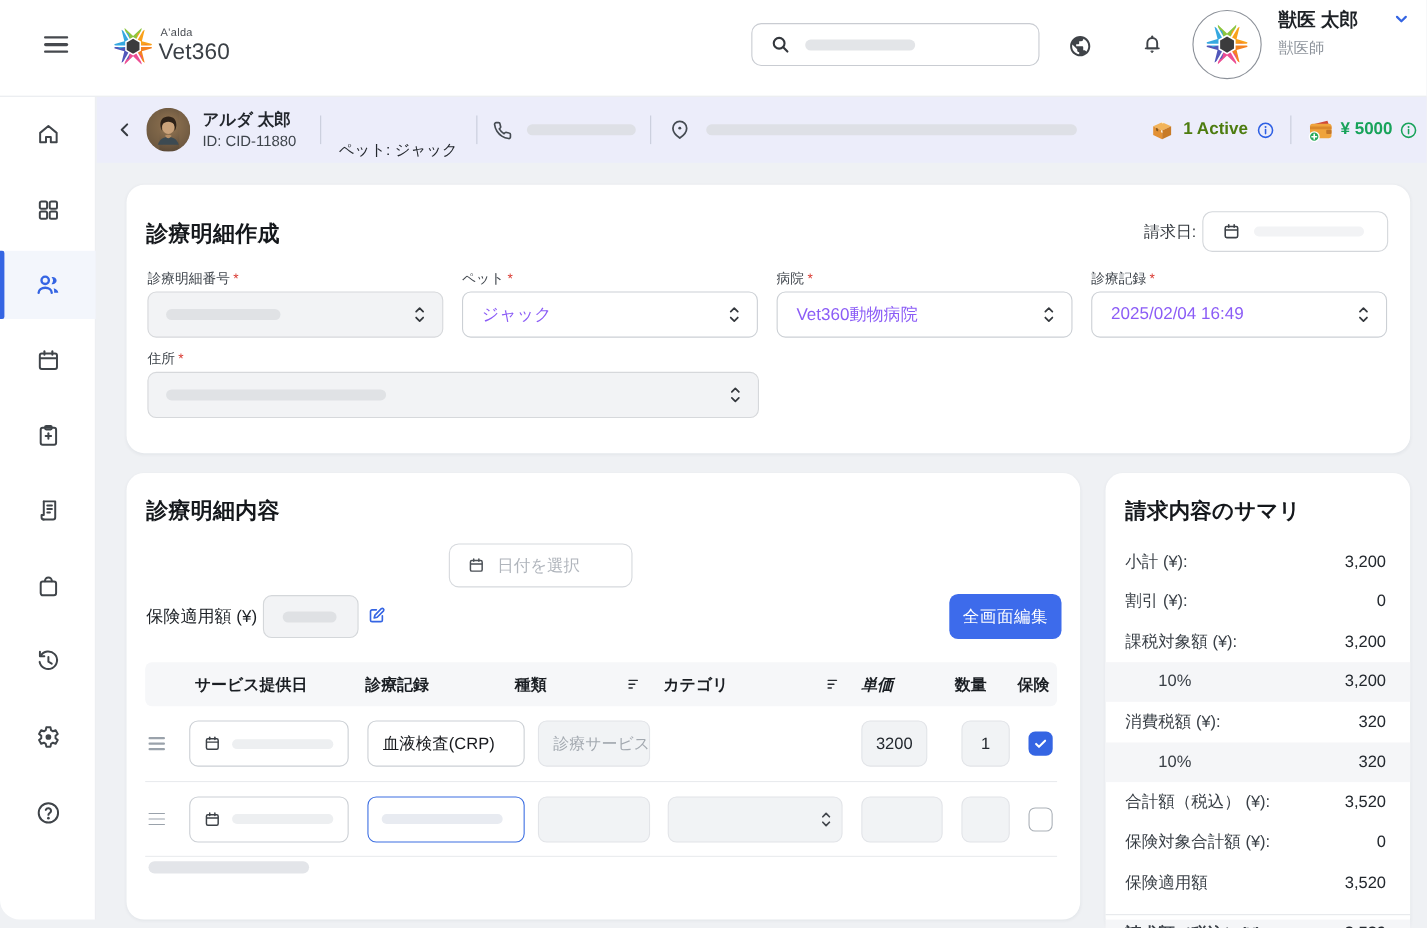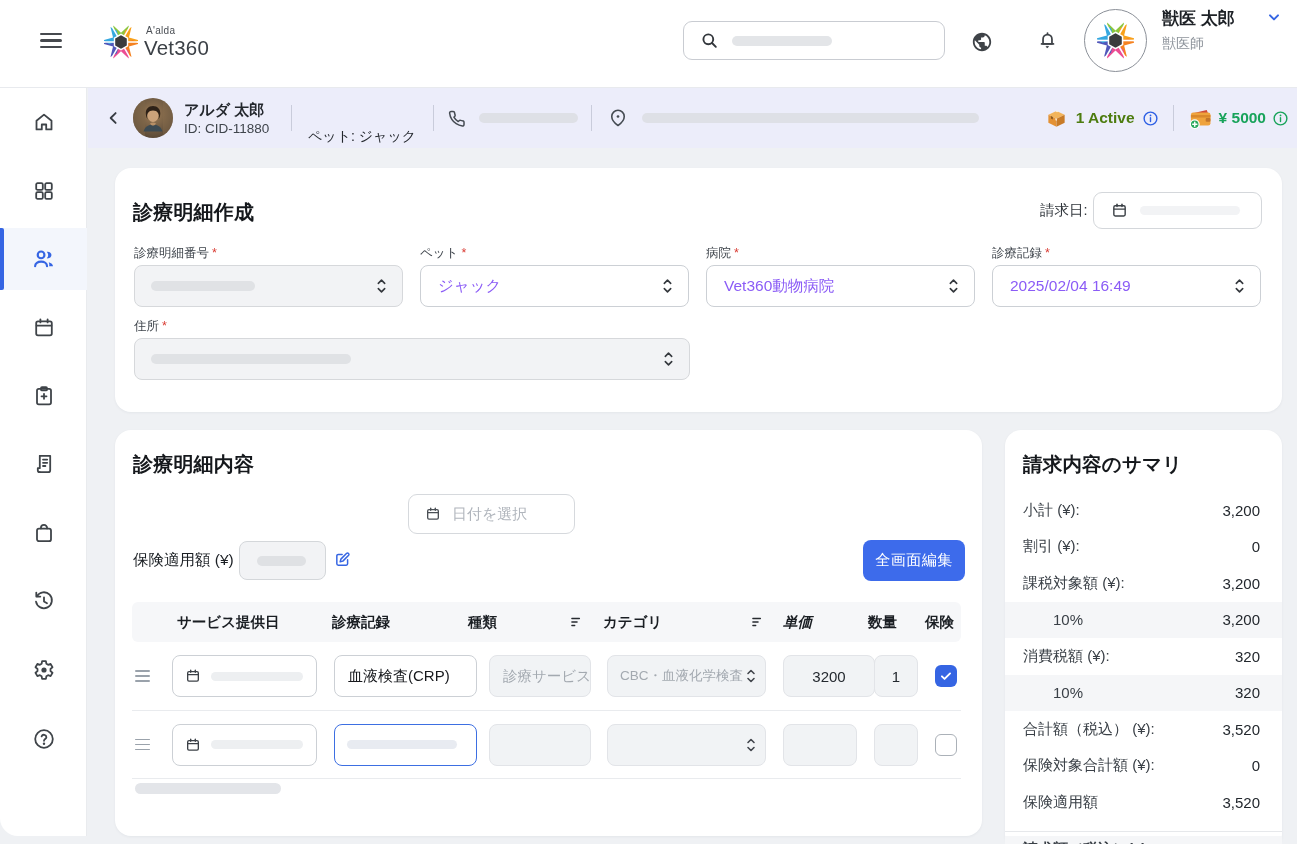--- a/index.html
+++ b/index.html
@@ -546,30 +546,21 @@
           <path d="M15.5 3.2v3.2"></path>
       </svg>
       <span class="pill"></span>
     </div>
     <div class="cell cell-input inp-white item-text" style="left:202px;width:143px;">
         <span>血液検査(CRP)</span>
       </div>
     <div class="cell cell-input inp-gray gray-text" style="left:357px;width:102px;">
         <span>診療サービス</span>
       </div>
-    <div class="cell cell-input inp-gray cat-cell" style="left:475px;width:159px;">
-      <span class="gt">CBC・血液化学検査</span>
-      <span class="updown">
-          <svg width="12" height="16" viewBox="0 0 24 32" fill="none" stroke="#43474d" stroke-width="3.2" stroke-linecap="round" stroke-linejoin="round">
-            <path d="M6 11 12 5l6 6"></path>
-            <path d="M6 21l6 6 6-6"></path>
-          </svg>
-        </span>
-    </div>
-    <div class="cell cell-input inp-gray num-cell" style="left:651px;width:92px;">
+    <div class="cell cell-input inp-gray num-cell" style="left:651px;width:60px;">
         <span>3200</span>
       </div>
     <div class="cell cell-input inp-gray num-cell" style="left:742px;width:44px;">
         <span>1</span>
       </div>
     <span class="cell row-chk on" style="left:803px;">
       <svg width="14" height="14" viewBox="0 0 24 24" fill="none" stroke="#fff" stroke-width="3.2" stroke-linecap="round" stroke-linejoin="round">
           <path d="M5 12.5l4.5 4.5L19 7.5"></path>
         </svg>
     </span>

